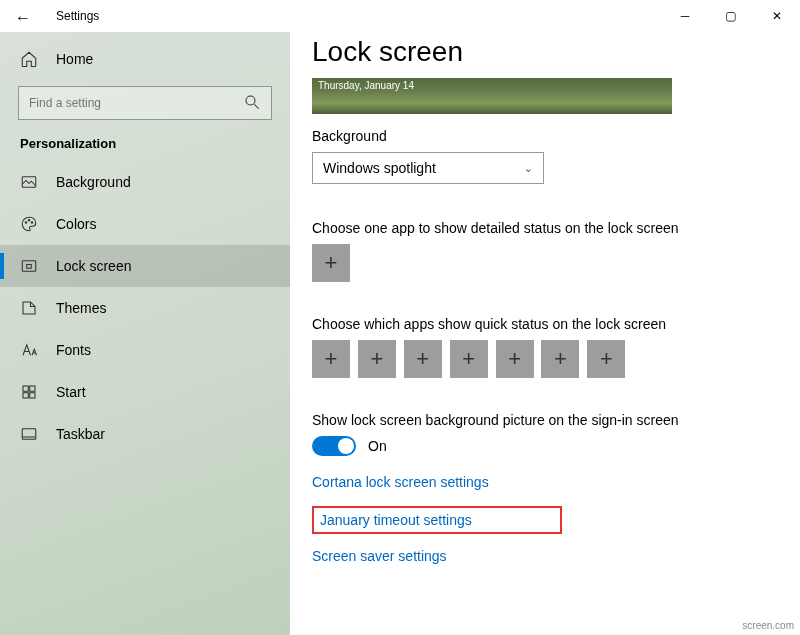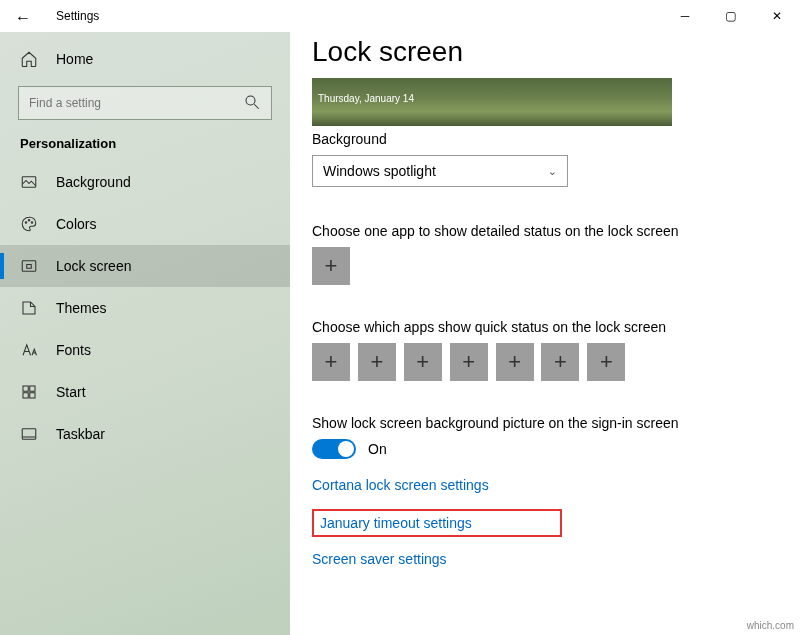--- a/index.html
+++ b/index.html
@@ -17,23 +17,23 @@
 .search { margin: 8px 18px 0 18px; height: 34px; border: 1px solid #8b9a88; background: rgba(255,255,255,0.35); display: flex; align-items: center; padding: 0 10px; color: #5a6058; }
 .search input { flex: 1; border: none; background: transparent; outline: none; font-size: 12px; color: #5a6058; }
 .cat { padding: 16px 9px 10px 20px; font-size: 13px; font-weight: 700; }
 .navitem { display: flex; align-items: center; padding: 12px 20px; font-size: 14px; position: relative; }
 .navitem .icon { width: 20px; display: inline-flex; }
 .navitem .lbl { margin-left: 16px; }
 .navitem.selected { background: rgba(0,0,0,0.12); }
 .navitem.selected::before { content: ""; position: absolute; left: 0; top: 8px; bottom: 8px; width: 4px; background: #0078d4; }
 .content { flex: 1; padding: 4px 0 0 22px; overflow-y: auto; }
 .content h1 { font-size: 28px; font-weight: 400; margin-bottom: 10px; }
-.preview { width: 360px; height: 48px; background: linear-gradient(to bottom, #556b3e 0%, #6b7f4d 40%, #849a5a 70%, #4a5d39 100%); color: #fff; font-size: 10px; padding: 15px 6px; margin-bottom: 5px; }
+.preview { width: 360px; height: 36px; background: linear-gradient(to bottom, #556b3e 0%, #6b7f4d 40%, #849a5a 70%, #4a5d39 100%); color: #fff; font-size: 10px; padding: 2px 6px; margin-bottom: 14px; }
 .label { font-size: 14px; margin-bottom: 8px; }
-.select { width: 256px; height: 32px; border: 1px solid #999; display: flex; align-items: center; padding: 0 10px; justify-content: space-between; margin-bottom: 36px; font-size: 14px; }
+.select { width: 232px; height: 32px; border: 1px solid #999; display: flex; align-items: center; padding: 0 10px; justify-content: space-between; margin-bottom: 36px; font-size: 14px; }
 .select .chev { font-size: 11px; color: #555; }
 .sqbtn { width: 38px; height: 38px; background: #9d9d9d; display: inline-flex; align-items: center; justify-content: center; font-size: 22px; color: #333; margin-right: 4px; }
 .row { margin-bottom: 34px; }
 .row7 .sqbtn { margin-right: 4px; }
 .toggle-row { display: flex; align-items: center; margin-bottom: 18px; }
 .toggle { width: 44px; height: 20px; background: #0078d4; border-radius: 10px; position: relative; margin-right: 12px; }
 .toggle::after { content: ""; position: absolute; right: 2px; top: 2px; width: 16px; height: 16px; background: #fff; border-radius: 50%; }
 .link { color: #0067c0; font-size: 14px; margin-bottom: 16px; display: block; }
 .highlight { border: 2px solid #e63232; padding: 4px 6px; display: inline-block; margin-bottom: 14px; width: 250px; }
 .highlight .link { margin-bottom: 0; }
@@ -176,13 +176,13 @@
     </div>
 
     <a class="link">Cortana lock screen settings</a>
     <div class="highlight">
       <a class="link">January timeout settings</a>
     </div>
     <a class="link">Screen saver settings</a>
   </div>
 </div>
 
-<div class="watermark">which.com</div>
+<div class="watermark">screen.com</div>
 
 </body></html>

